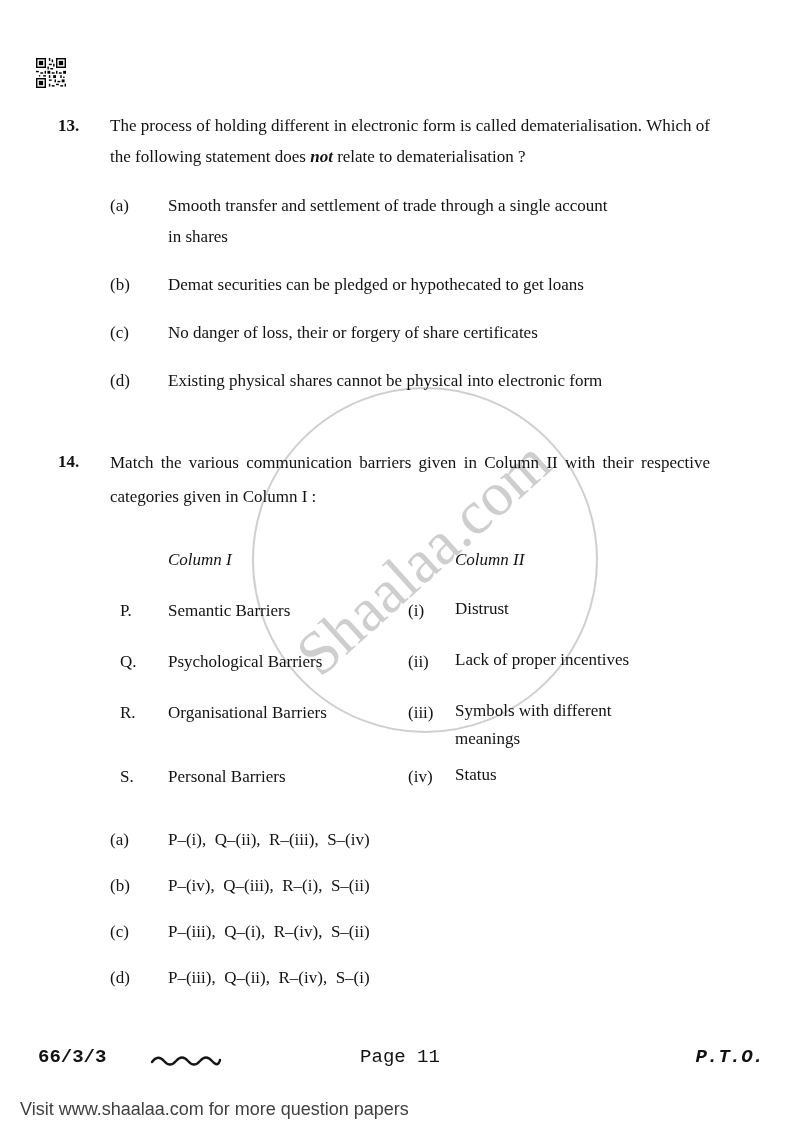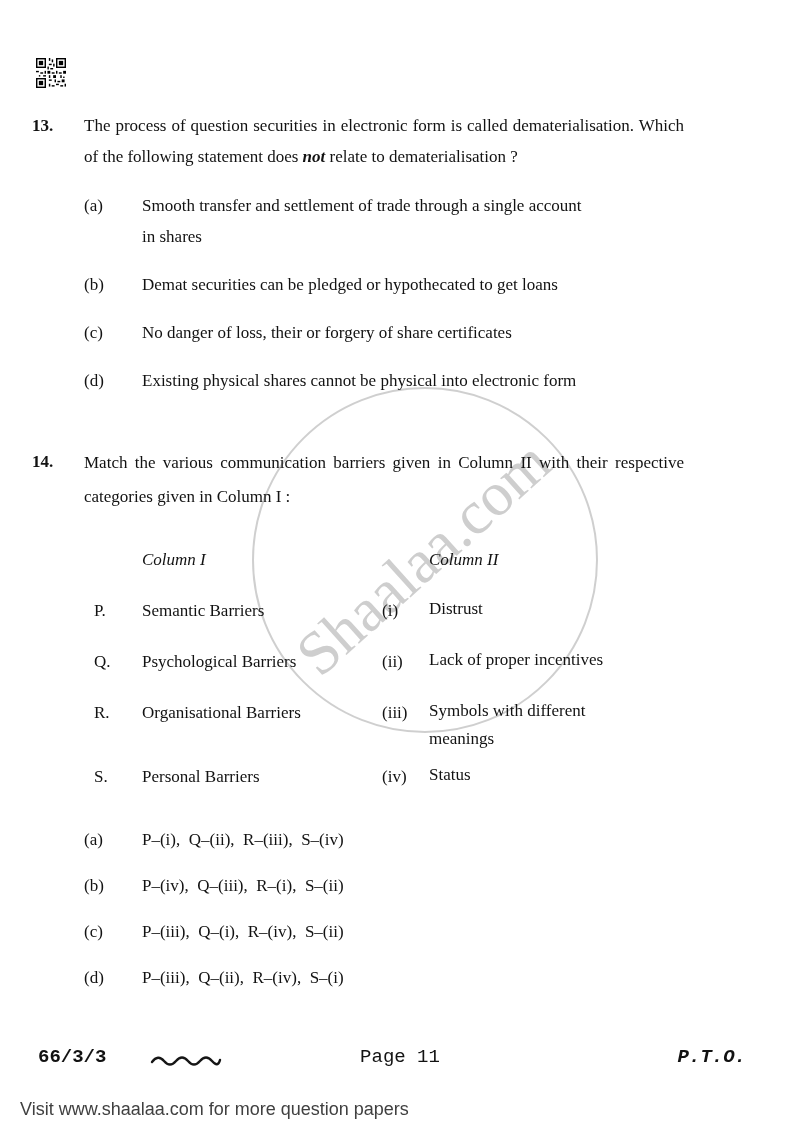--- a/index.html
+++ b/index.html
@@ -19,21 +19,21 @@
     left: 120px; top: 360px;
     width: 600px; height: 420px;
     z-index: 0;
     pointer-events: none;
   }
 
   .content { position: relative; z-index: 1; }
 
   .qr { margin: 58px 0 0 36px; display: block; }
 
-  .question { margin-left: 32px; margin-right: 78px; }
+  .question { margin-left: 58px; margin-right: 78px; }
   .q13 { margin-top: 22px; }
   .q14 { margin-top: 50px; }
 
   .qrow { display: flex; }
   .qnum {
     width: 52px; flex: 0 0 52px;
     font-weight: bold; font-size: 17px; line-height: 31px;
   }
   .qtext {
     font-size: 17px; line-height: 31px;
@@ -67,21 +67,21 @@
   .q14 .opt:first-child { margin-top: 0; }
 
   
   .footer {
     position: absolute; left: 0; right: 0; top: 1046px; height: 26px;
     z-index: 1; font-size: 19px; font-family: Liberation Mono, monospace;
   }
   .paper-code { position: absolute; left: 38px; top: 0; font-weight: bold; }
   .squiggle { position: absolute; left: 150px; top: 8px; }
   .page-label { position: absolute; left: 50%; transform: translateX(-50%); top: 0; }
-  .pto { position: absolute; right: 54px; top: 0; font-weight: bold; font-style: italic; margin-left: 32px; }
+  .pto { position: absolute; right: 36px; top: 0; font-weight: bold; font-style: italic; margin-left: 32px; }
 
   
   .bottom-bar {
     position: absolute; left: 0; right: 0; top: 1088px; height: 43px;
     z-index: 1;
     font-family: "Liberation Sans", sans-serif;
     font-size: 18px; color: #1c1c1c;
     display: flex; align-items: center;
   }
   .bottom-bar a { color: #404040; text-decoration: none; margin-left: 20px; }
@@ -138,21 +138,21 @@
           <rect x="11" y="19" width="2" height="1"></rect>
         <rect x="14" y="18" width="2" height="1"></rect>
           <rect x="17" y="19" width="2" height="1"></rect>
           <rect x="20" y="18" width="1" height="2"></rect>
       </g>
     </svg>
 
     <section class="question q13">
       <div class="qrow">
         <div class="qnum">13.</div>
-        <p class="qtext"><span>The process of question securities in electronic form is called dematerialisation. Which of the following statement does </span><span class="emph">not</span><span> relate to dematerialisation ?</span></p>
+        <p class="qtext"><span>The process of holding different in electronic form is called dematerialisation. Which of the following statement does </span><span class="emph">not</span><span> relate to dematerialisation ?</span></p>
       </div>
       <div class="options">
         <div class="opt">
           <span class="olabel">(a)</span>
           <span class="otext">Smooth transfer and settlement of trade through a single account
 in shares</span>
         </div>
         <div class="opt">
           <span class="olabel">(b)</span>
           <span class="otext">Demat securities can be pledged or hypothecated to get loans</span>

